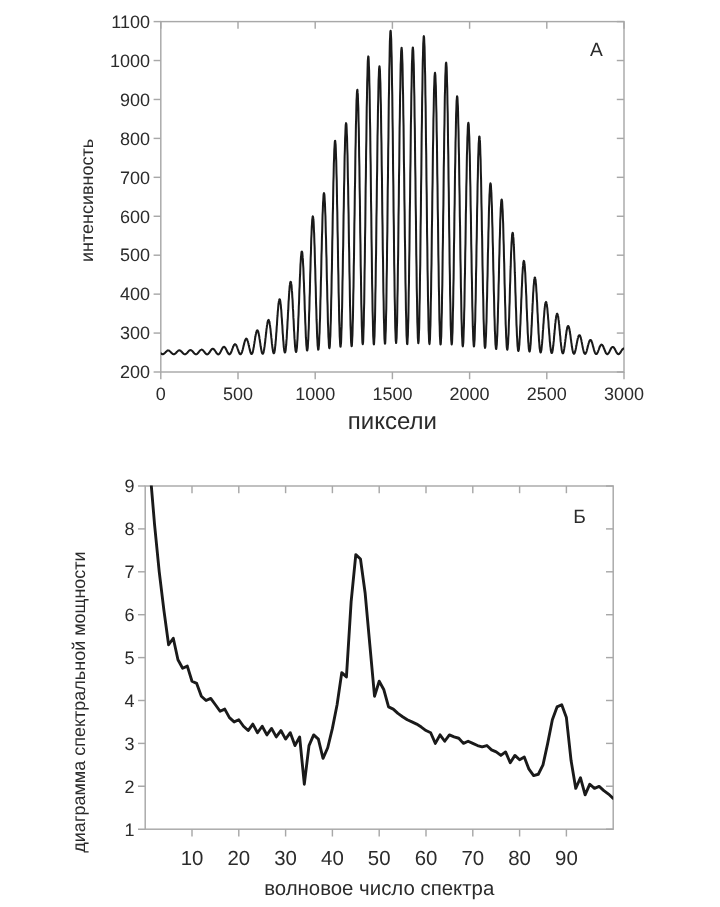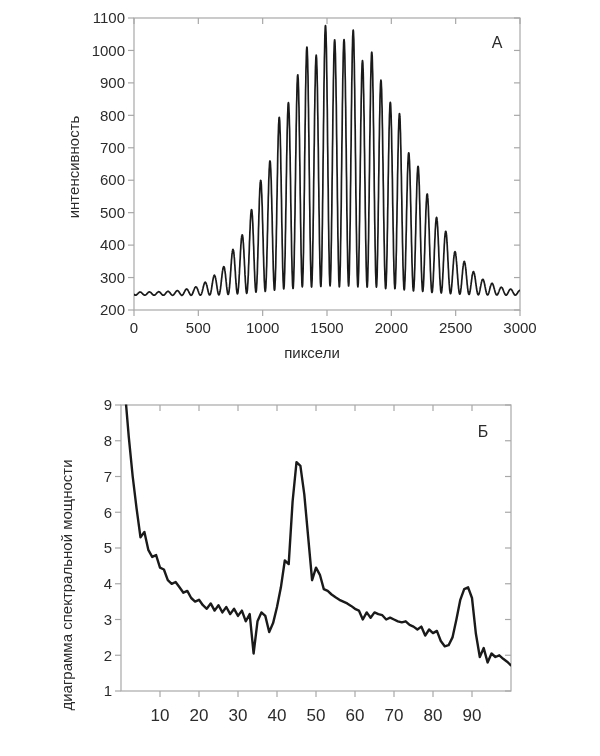--- a/index.html
+++ b/index.html
@@ -3,21 +3,21 @@
 <meta charset="utf-8">
 <style>
   html,body{margin:0;padding:0;background:#ffffff;}
   .page{position:relative;width:600px;height:756px;background:#ffffff;overflow:hidden;
         font-family:"Liberation Sans", sans-serif;}
   #plots-svg{position:absolute;left:0;top:0;}
   .axis-title{position:absolute;color:#2b2b2b;white-space:nowrap;
         transform:translate(-50%,-50%);}
   .axis-title.vert{transform:translate(-50%,-50%) rotate(-90deg);}
   .ylabel-a{left:73px;top:167px;font-size:15px;}
-  .xlabel-a{left:312px;top:352px;font-size:15px;}
+  .xlabel-a{left:327px;top:352px;font-size:20px;}
   .corner-label{position:absolute;color:#2b2b2b;transform:translate(-50%,-50%);font-size:16px;}
   .corner-a{left:497px;top:43px;}
   .ylabel-b{left:66px;top:585px;font-size:15px;}
   .xlabel-b{left:316px;top:741px;font-size:17px;}
   .corner-b{left:483px;top:432px;}
   text.tick-label{fill:#2b2b2b;}
 </style>
 </head>
 <body>
 
@@ -142,14 +142,15 @@
       <text x="112" y="405" dy="0.35em" text-anchor="end" font-size="15" font-family="&quot;Liberation Sans&quot;, sans-serif" class="tick-label">9</text>
       <rect x="121" y="405" width="390" height="286" fill="none" stroke="#a8a8a8" stroke-width="1.2"></rect>
       <path d="M124.9,390.7L128.8,437.2L132.7,476.5L136.6,508.7L140.5,537.3L144.4,531.9L148.3,549.8L152.2,556.9L156.1,555.1L160.0,567.7L163.9,569.5L167.8,580.2L171.7,583.8L175.6,582.0L179.5,587.3L183.4,592.7L187.3,590.9L191.2,598.0L195.1,601.6L199.0,599.8L202.9,605.2L206.8,608.8L210.7,603.4L214.6,610.6L218.5,605.2L222.4,612.4L226.3,607.0L230.2,614.1L234.1,608.8L238.0,615.9L241.9,610.6L245.8,621.3L249.7,614.1L253.6,653.5L257.5,621.3L261.4,612.4L265.3,615.9L269.2,632.0L273.1,623.1L277.0,607.0L280.9,587.3L284.8,560.5L288.7,564.1L292.6,501.5L296.5,462.2L300.4,465.8L304.3,494.4L308.2,537.3L312.1,580.2L316.0,567.7L319.9,574.8L323.8,589.1L327.7,590.9L331.6,594.5L335.5,597.3L339.4,599.8L343.3,601.6L347.2,603.4L351.1,605.9L355.0,608.8L358.9,610.6L362.8,619.5L366.7,612.4L370.6,617.7L374.5,612.4L378.4,614.1L382.3,615.2L386.2,619.5L390.1,617.7L394.0,619.5L397.9,621.3L401.8,622.4L405.7,621.3L409.6,624.9L413.5,626.6L417.4,629.5L421.3,626.6L425.2,635.6L429.1,629.5L433.0,633.1L436.9,630.9L440.8,641.0L444.7,646.3L448.6,645.2L452.5,637.4L456.4,619.5L460.3,599.8L464.2,589.1L468.1,587.3L472.0,598.0L475.9,633.8L479.8,657.0L483.7,648.1L487.6,662.4L491.5,653.5L495.4,657.0L499.3,655.3L503.2,658.8L507.1,661.7L511.0,665.3" fill="none" stroke="#1a1a1a" stroke-width="2.4" stroke-linejoin="round" stroke-linecap="round" clip-path="url(#clipB)"></path>
     </svg>
 
   <div class="axis-title vert ylabel-a">интенсивность</div>
   <div class="axis-title xlabel-a">пиксели</div>
   <div class="corner-label corner-a">А</div>
 
   <div class="axis-title vert ylabel-b">диаграмма спектральной мощности</div>
+  <div class="axis-title xlabel-b">волновое число спектра</div>
   <div class="corner-label corner-b">Б</div>
 </div>
 
 </body></html>

